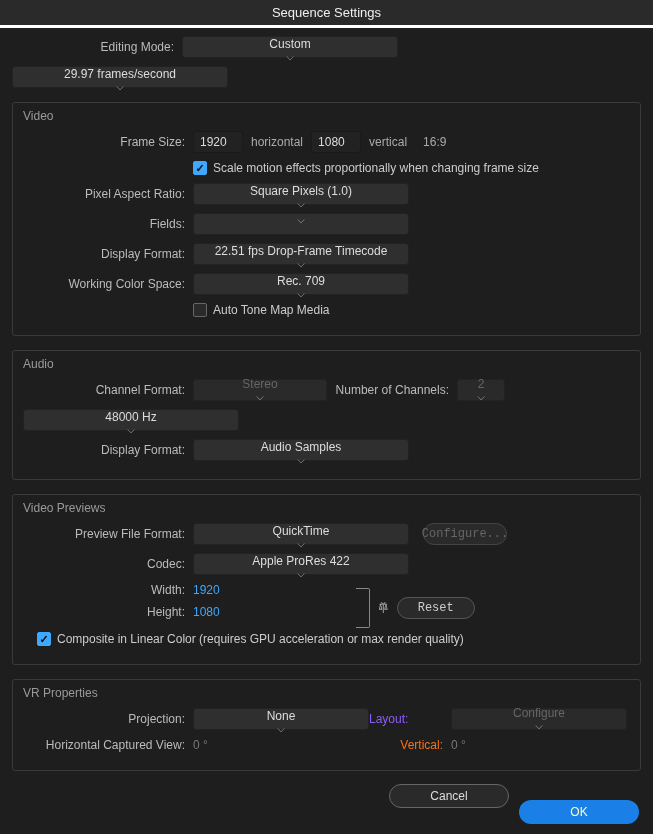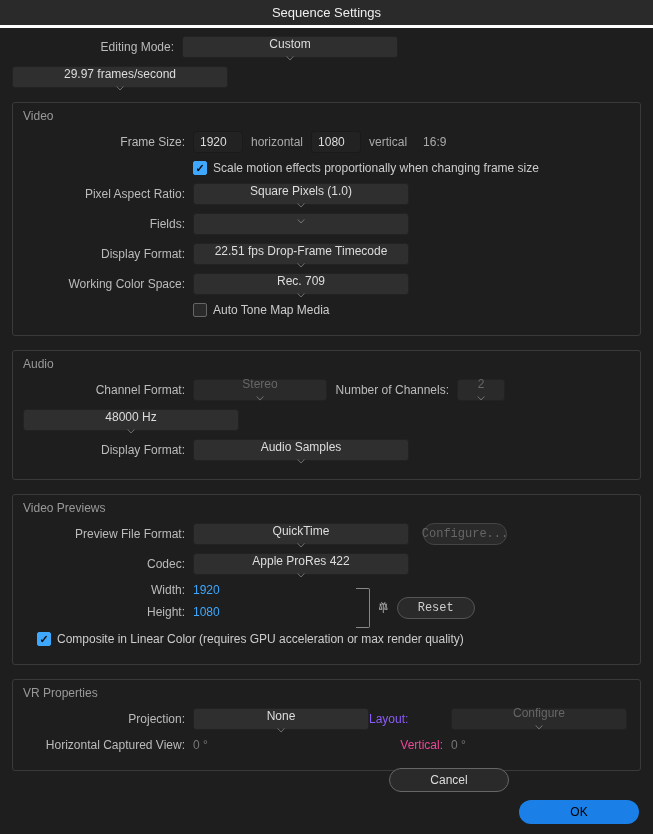--- a/index.html
+++ b/index.html
@@ -124,33 +124,34 @@
   margin-left: 6px;
 }
 .link-icon { color: #aaa; margin: 0 8px; font-size: 13px; }
 .checkrow { display: flex; align-items: center; margin-right: 18px; }
 .footer {
   position: absolute;
   bottom: 10px;
   right: 14px;
   display: flex;
   gap: 10px;
+  align-items: center;
 }
 .btn {
   width: 120px;
   height: 24px;
   border-radius: 12px;
   display: flex;
   align-items: center;
   justify-content: center;
   cursor: pointer;
   font-size: 12px;
 }
 .btn.cancel { border: 1px solid #666; color: #ddd; background: #2a2a2a; }
-.btn.ok { background: #1a7fe6; color: #000000; border: none; margin-top: 32px; }
+.btn.ok { background: #1a7fe6; color: #fef9c3; border: none; margin-top: 32px; }
 .dimtext { color: #777; }
 </style>
 </head>
 <body>
 
 <div class="titlebar">Sequence Settings</div>
 
 <div class="content">
 
   <div class="row">
@@ -314,21 +315,21 @@
       <div style="width:82px;text-align:left;padding-right:8px;color:#8b5cf6">Layout:</div>
       <div class="select disabled" style="width:176px">
         <span>Configure</span>
         <span class="chev">⌵</span>
       </div>
     </div>
 
     <div class="row">
       <div class="label">Horizontal Captured View:</div>
       <div style="width:176px"><span class="dimtext">0 °</span></div>
-      <div style="width:82px;text-align:right;padding-right:8px;color:#ec4899">Vertical:</div>
+      <div style="width:82px;text-align:right;padding-right:8px;color:#f97316">Vertical:</div>
       <span class="dimtext">0 °</span>
     </div>
   </div>
 
 </div>
 
 <div class="footer">
   <div class="btn cancel">Cancel</div>
   <div class="btn ok">OK</div>
 </div>

